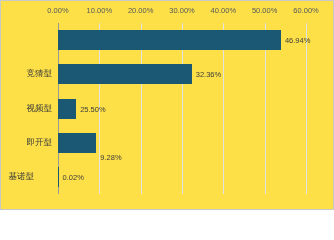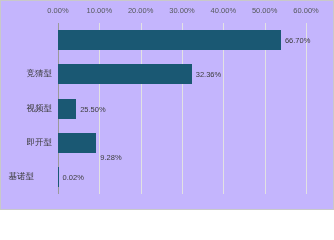--- a/index.html
+++ b/index.html
@@ -8,21 +8,21 @@
     background: #ffffff;
   }
   body {
     font-family: "Liberation Sans", "DejaVu Sans", sans-serif;
   }
   #chart-frame {
     position: relative;
     width: 334px;
     height: 210px;
     box-sizing: border-box;
-    background: #c4b5fd;
+    background: #fde047;
     border: 1px solid #c9c9c9;
     overflow: hidden;
   }
   
   #plot-area {
     position: absolute;
     left: 57px;
     top: 22px;
     width: 248px;
     height: 171px;
@@ -83,21 +83,21 @@
       <div class="tick-label" style="left: 82.6667px; top: -17px;">20.00%</div>
       <div class="gridline" style="left: 124px;"></div>
       <div class="tick-label" style="left: 124px; top: -17px;">30.00%</div>
       <div class="gridline" style="left: 165.333px;"></div>
       <div class="tick-label" style="left: 165.333px; top: -17px; text-align: right;">40.00%</div>
       <div class="gridline" style="left: 206.667px;"></div>
       <div class="tick-label" style="left: 206.667px; top: -17px; text-align: right;">50.00%</div>
       <div class="gridline" style="left: 248px;"></div>
       <div class="tick-label" style="left: 248px; top: -17px;">60.00%</div>
       <div class="bar" style="width: 222.952px; top: 17.1px; background: rgb(26, 88, 115);"></div>
-      <div class="bar-value" style="left: 226.952px; top: 17.1px;">66.70%</div>
+      <div class="bar-value" style="left: 226.952px; top: 17.1px;">46.94%</div>
       <div class="bar" style="width: 133.755px; top: 51.3px; background: rgb(26, 88, 115);"></div>
       <div class="bar-value" style="left: 137.755px; top: 51.3px;">32.36%</div>
       <div class="cat-label" style="top: 51.3px; right: 254px;">竞猜型</div>
       <div class="bar" style="width: 18.1867px; top: 85.5px; background: rgb(26, 88, 115);"></div>
       <div class="bar-value" style="left: 22.1867px; top: 85.5px;">25.50%</div>
       <div class="cat-label" style="top: 85.5px; right: 254px;">视频型</div>
       <div class="bar" style="width: 38.3573px; top: 119.7px; background: rgb(26, 88, 115);"></div>
       <div class="bar-value" style="left: 42.3573px; top: 120px; margin-top: 14px;">9.28%</div>
       <div class="cat-label" style="top: 119.7px; right: 254px;">即开型</div>
       <div class="bar" style="width: 0.6px; top: 153.9px; background: rgb(26, 88, 115);"></div>

